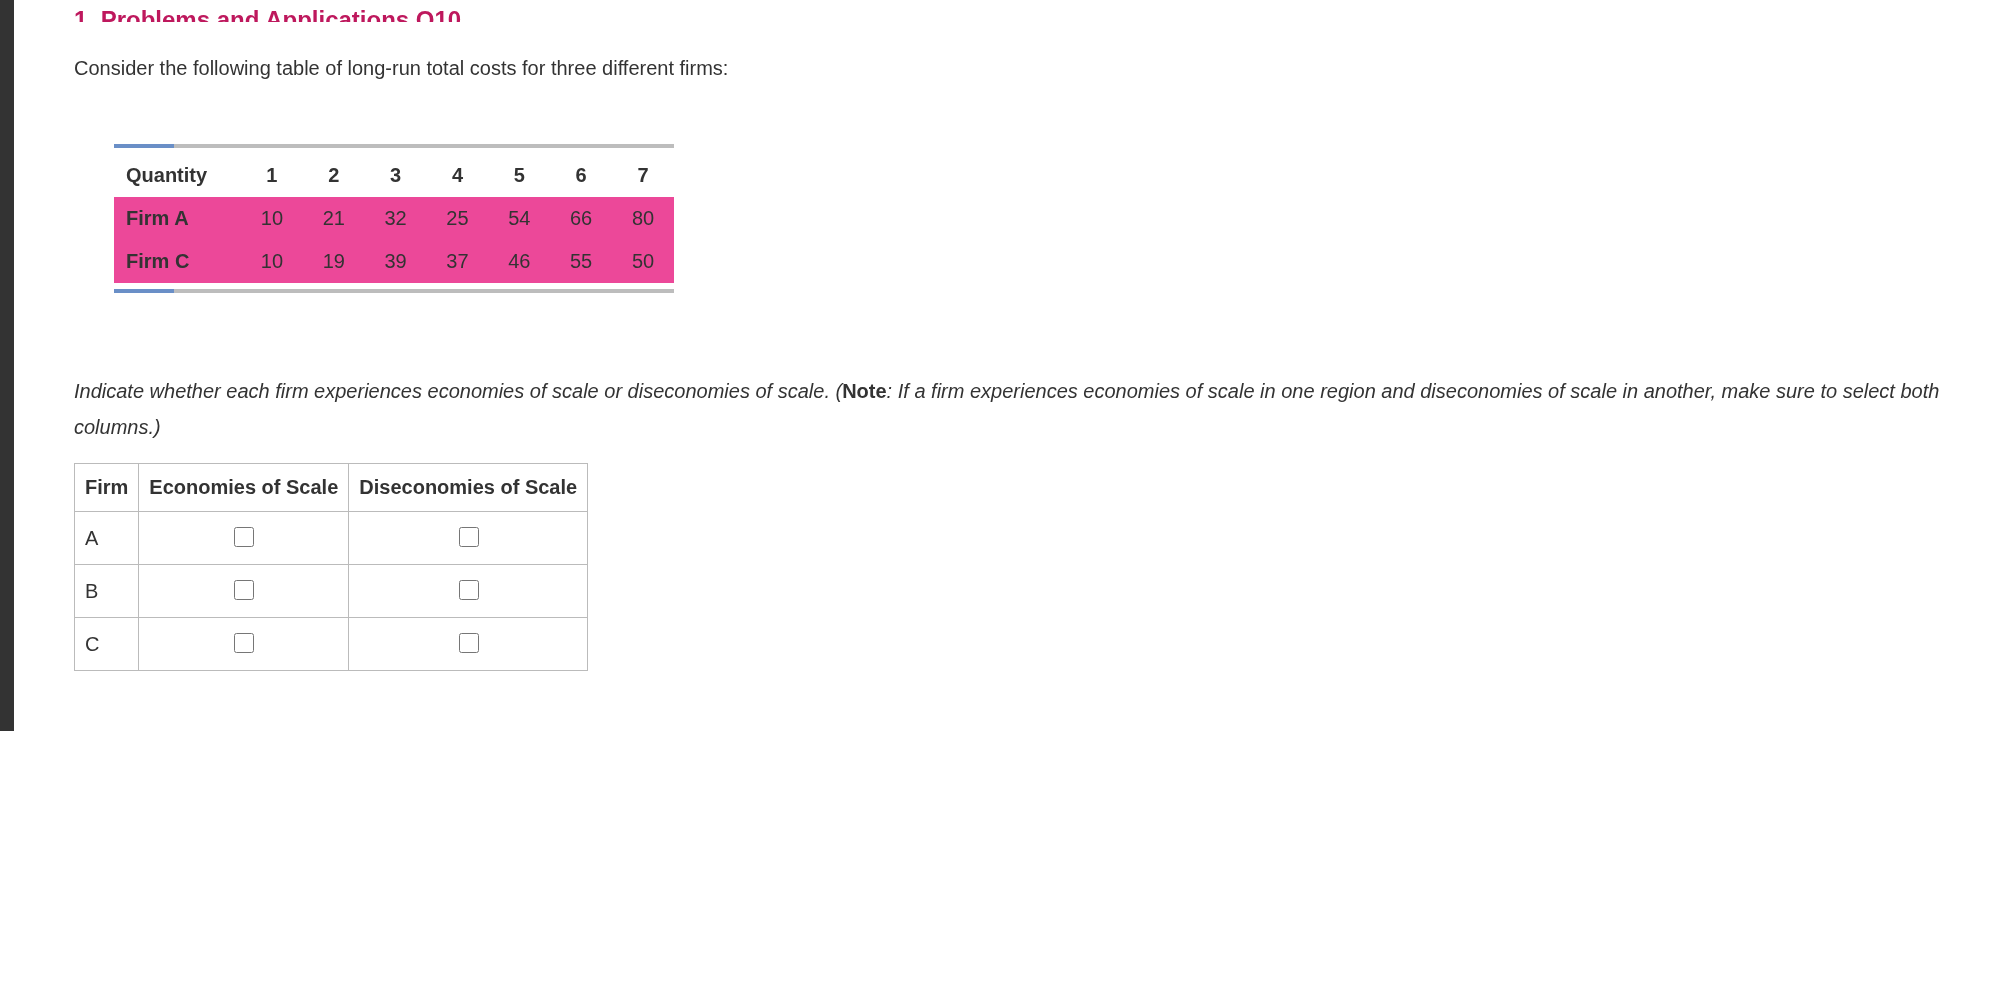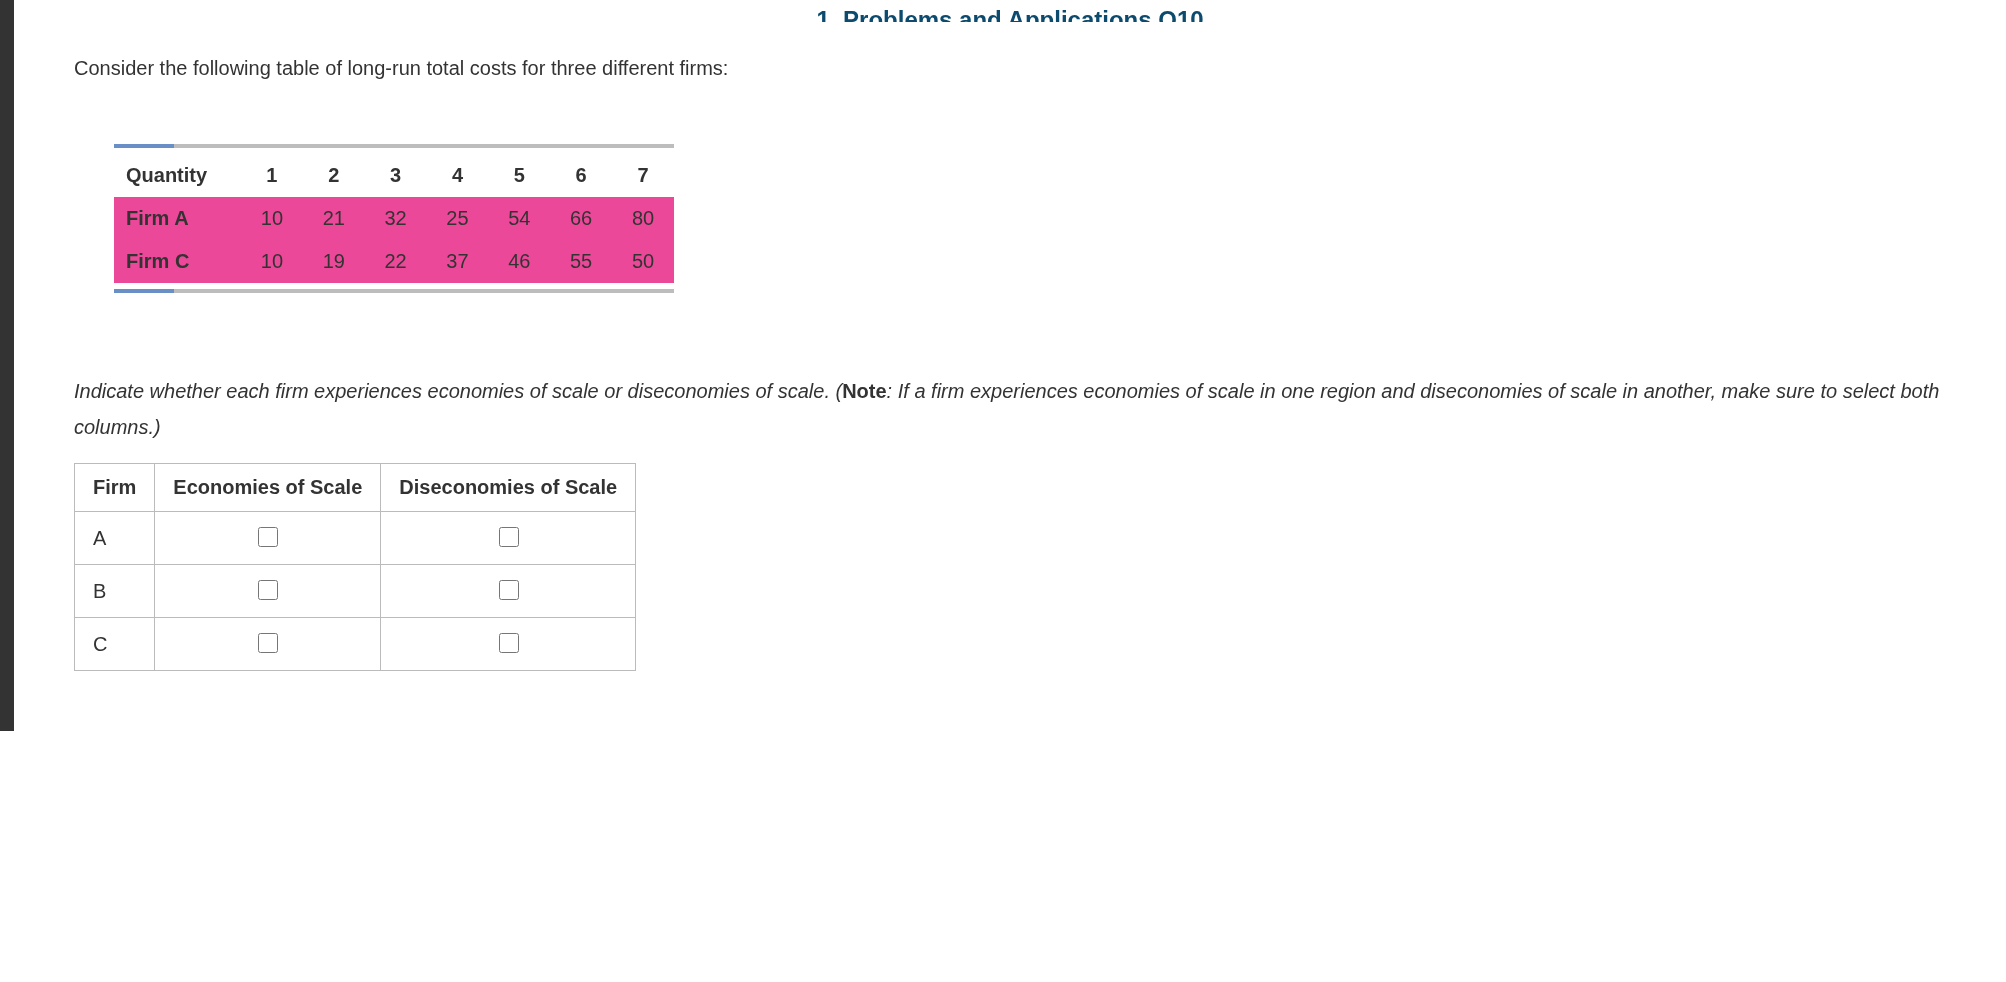--- a/index.html
+++ b/index.html
@@ -10,27 +10,26 @@
     padding: 0;
     background: #fff;
   }
   .page {
     padding: 20px 60px 60px 60px;
     border-left: 14px solid #333;
   }
   .title-cutoff {
     font-weight: bold;
     font-size: 24px;
-    color: #0c4a6e;
+    color: #be185d;
     margin-bottom: 30px;
     margin-top: -12px;
     overflow: hidden;
     height: 14px;
     line-height: 1;
-    text-align: center;
   }
   .intro {
     margin-bottom: 60px;
     line-height: 1.6;
   }
   .data-table-wrap {
     margin-left: 40px;
     margin-bottom: 80px;
     width: 560px;
   }
@@ -95,21 +94,21 @@
   .instruction .note-label {
     font-weight: bold;
     font-style: normal;
   }
   table.answer-table {
     border-collapse: collapse;
     margin-left: 0px;
   }
   table.answer-table th, table.answer-table td {
     border: 1px solid #bbb;
-    padding: 12px 18px;
+    padding: 12px 10px;
     font-size: 20px;
     text-align: left;
   }
   table.answer-table th {
     font-weight: bold;
   }
   table.answer-table td.center, table.answer-table th.center {
     text-align: center;
   }
   input[type="checkbox"] {
@@ -148,21 +147,21 @@
         <td class="num">32</td>
         <td class="num">25</td>
         <td class="num">54</td>
         <td class="num">66</td>
         <td class="num">80</td>
       </tr>
       <tr class="alt">
         <td class="row-label">Firm C</td>
         <td class="num">10</td>
         <td class="num">19</td>
-        <td class="num">22</td>
+        <td class="num">39</td>
         <td class="num">37</td>
         <td class="num">46</td>
         <td class="num">55</td>
         <td class="num">50</td>
       </tr>
     </tbody>
       </table>
     <div class="bottom-bar"></div>
   </div>
 

